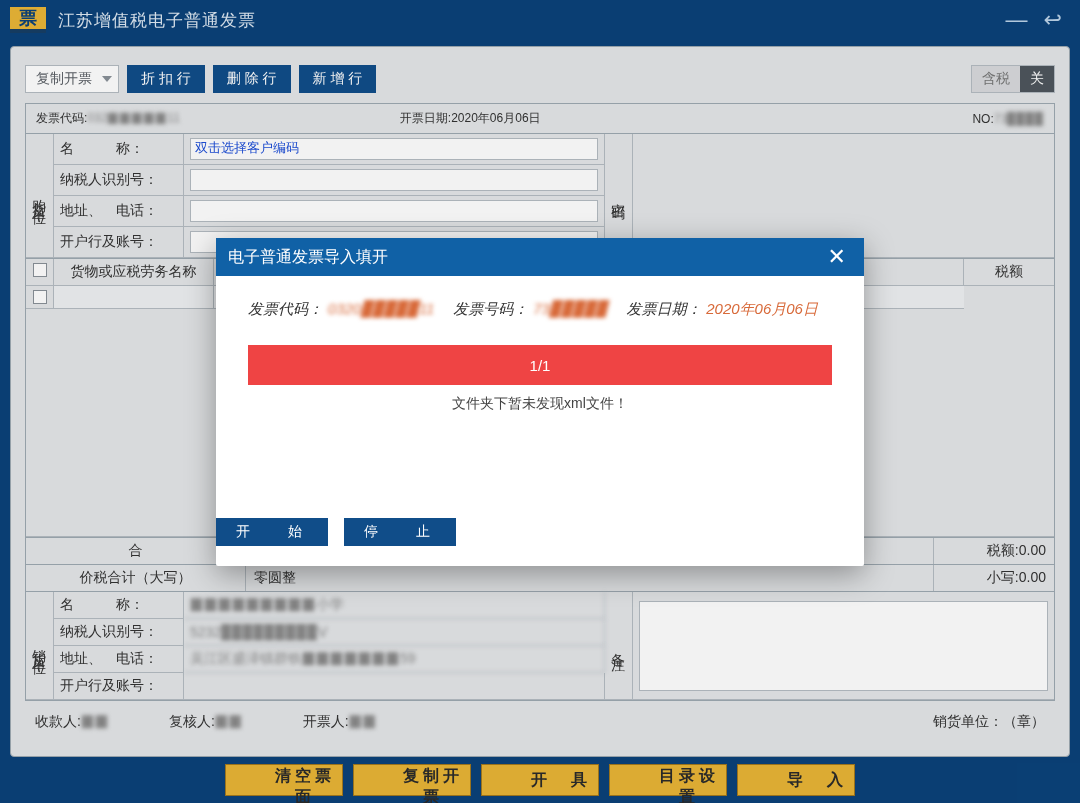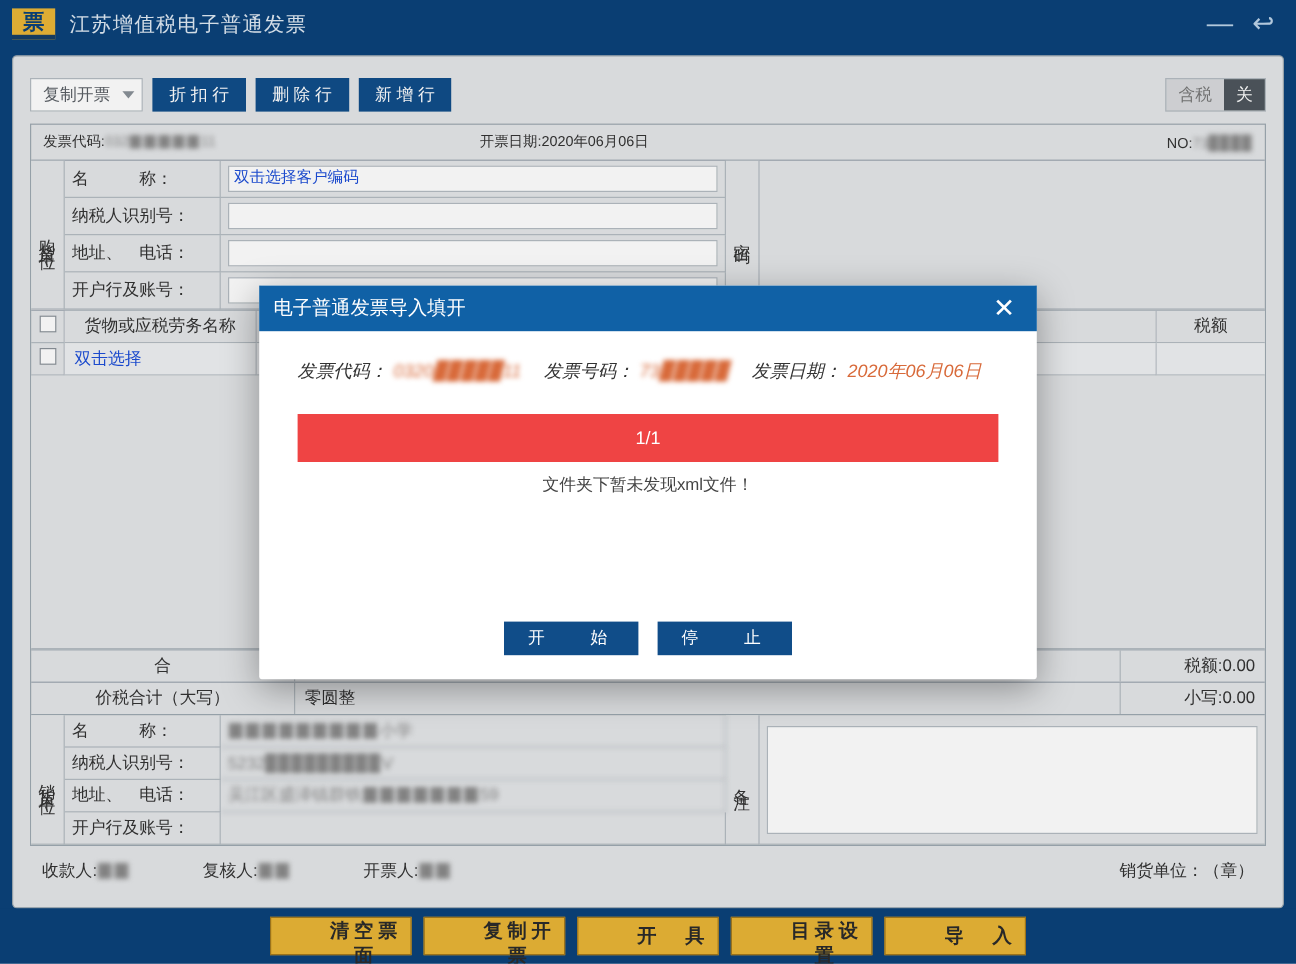--- a/index.html
+++ b/index.html
@@ -180,21 +180,21 @@
   .kvline .k { color:#333; }
   .kvline .v { color:#d86a3a; margin-right:14px; }
   .progress {
     margin: 26px 0 10px;
     height: 40px; background: #ef4444; color:#fff;
     display:flex; align-items:center; justify-content:center;
     font-size: 15px;
   }
   .msg { color:#444; margin-top:6px; }
   .modal-ft {
-    display:flex; justify-content:center; gap:16px;
+    display:flex; justify-content:flex-start; gap:16px;
     padding: 14px 0 20px;
   }
   .modal-ft .btn { min-width: 84px; letter-spacing: 12px; padding-left:20px; }
   .blur { color:#8a8a8a; filter: blur(2px); }
 </style>
 </head>
 <body>
 
 <div class="titlebar">
   <div class="logo">票</div>
@@ -264,21 +264,20 @@
       <div class="chk">
           <span class="ck"></span>
         </div>
       <div class="hd">货物或应税劳务名称</div>
       <div class="hd"></div>
       <div class="hd" style="border-right:none;">税额</div>
 
       <div class="chk">
           <span class="ck"></span>
         </div>
-      <div class="hd placeholder" style="text-align:left;padding-left:8px;background:#eef0f2;">双击选择</div>
       <div class="hd" style="background:#eef0f2;"></div>
       <div class="hd" style="background:#eef0f2;border-right:none;"></div>
 
       <div class="body"></div>
     </div>
 
     <div class="totrow">
       <div style="text-align:center;">合</div>
       <div></div>
       <div><span>税额:</span><span>0.00</span></div>

